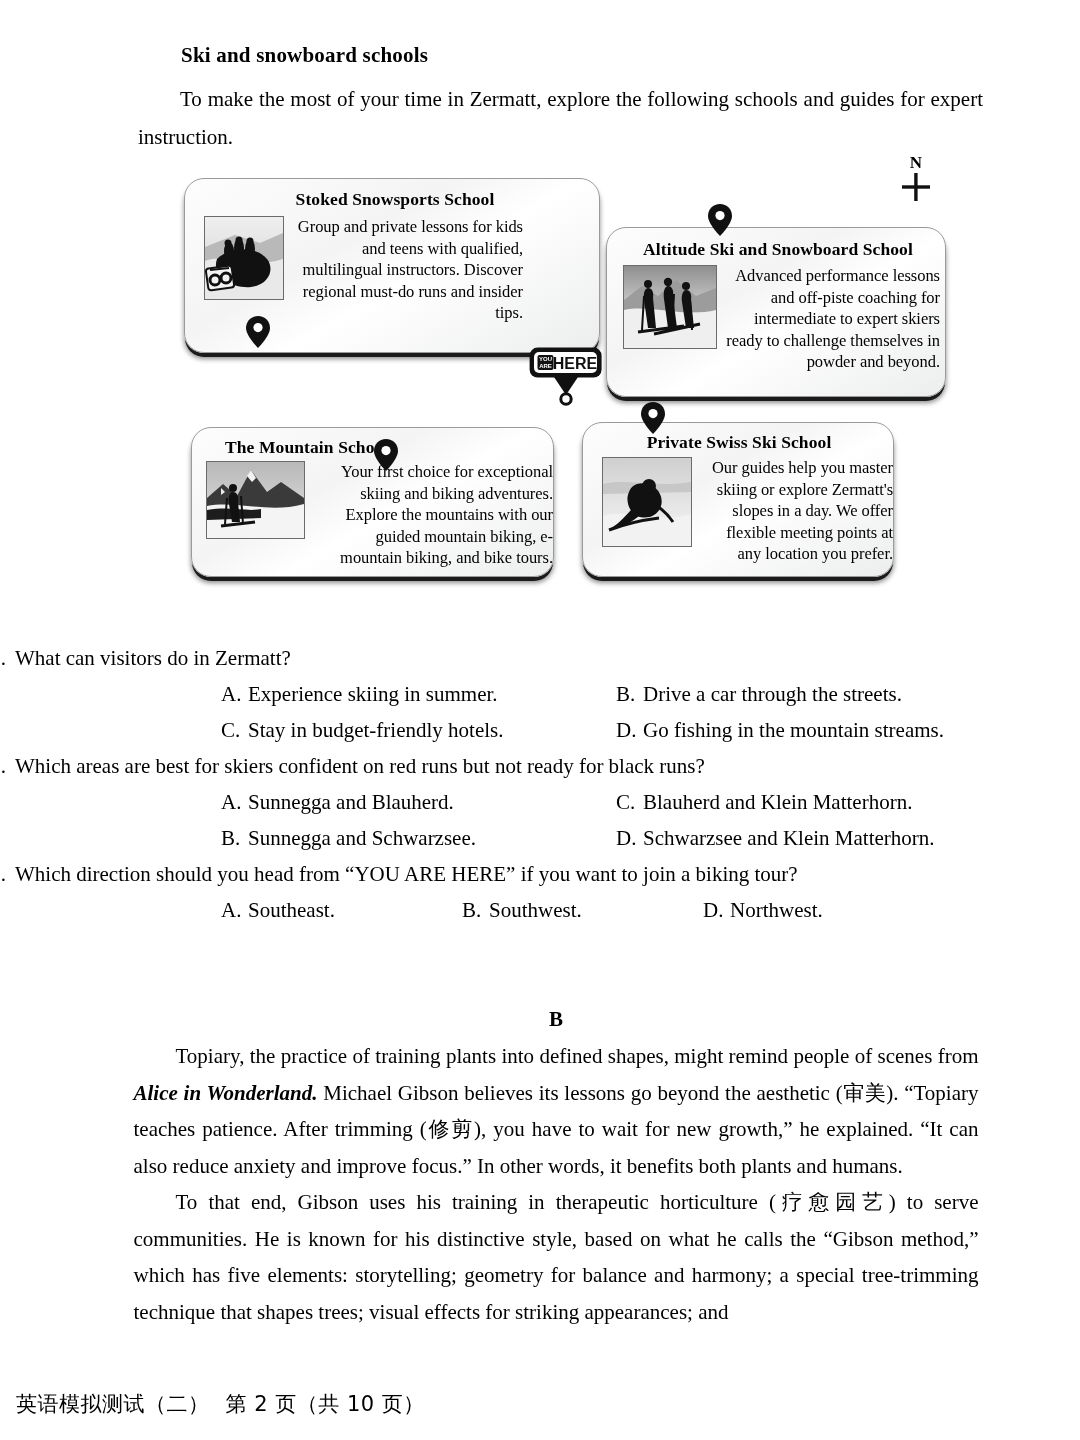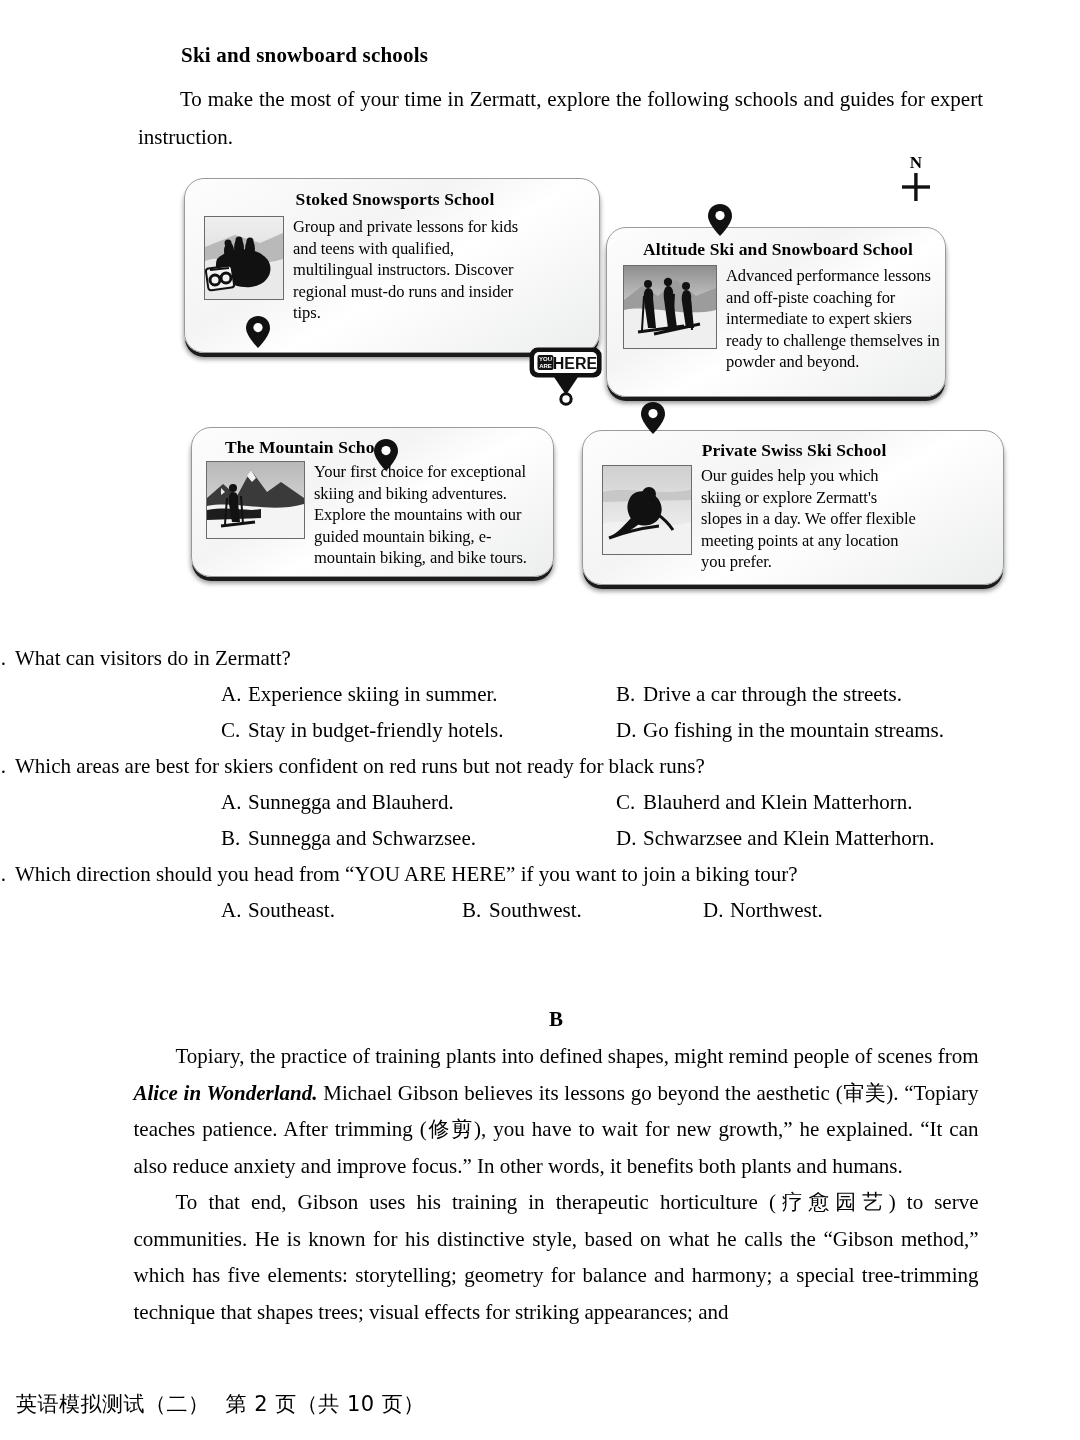--- a/index.html
+++ b/index.html
@@ -73,39 +73,40 @@
     border: 1px solid #6b6b6b;
     background: #cfcfcf;
     position: relative;
     overflow: hidden;
   }
   .thumb svg { display: block; }
   .desc {
     font-size: 16.5px;
     line-height: 21.5px;
     letter-spacing: -.05px;
+    text-align: right;
   }
 
   
   #card1 { left: 168px; top: 28px; width: 416px; height: 175px; }
   #card1 .card-title { margin: 10px 0 0 0; padding-left: 6px; }
   #card1 .card-body { margin: 6px 0 0 19px; }
 
   
   #card2 { left: 590px; top: 77px; width: 340px; height: 170px; }
   #card2 .card-title { margin: 11px 0 0 0; padding-left: 4px; }
   #card2 .card-body { margin: 5px 0 0 16px; }
 
   
   #card3 { left: 175px; top: 277px; width: 363px; height: 150px; }
   #card3 .card-title { margin: 9px 0 0 0; text-align: left; padding-left: 33px; }
   #card3 .card-body { margin: 3px 0 0 14px; }
 
   
-  #card4 { left: 566px; top: 280px; width: 422px; height: 155px; }
+  #card4 { left: 566px; top: 272px; width: 312px; height: 155px; }
   #card4 .card-title { margin: 9px 0 0 0; padding-left: 2px; }
   #card4 .card-body { margin: 4px 0 0 19px; }
 
   .pin { position: absolute; }
   #pin-card1 { left: 229px; top: 165px; }
   #pin-card2 { left: 691px; top: 53px; }
   #pin-card3 { left: 357px; top: 288px; }
   #pin-card4 { left: 624px; top: 251px; }
 
   .here {
@@ -340,21 +341,21 @@
             <rect width="88" height="88" fill="url(#sky4)"></rect>
             <path d="M0 26 C24 20 52 30 88 24 L88 34 L0 36 Z" fill="#bdbdbd" opacity=".7"></path>
             <path d="M0 58 C26 50 58 66 88 56 L88 88 L0 88 Z" fill="#f2f2f2"></path>
             <path d="M34 26 C48 22 62 34 58 48 C55 58 44 62 34 58 C26 54 22 42 26 34 C28 29 31 27 34 26 Z" fill="#111"></path>
             <path d="M30 50 C22 58 16 66 8 70 C18 70 30 64 38 56 Z" fill="#111"></path>
             <circle cx="46" cy="28" r="7" fill="#111"></circle>
             <path d="M6 72 C22 66 40 62 56 60" stroke="#111" stroke-width="3" fill="none"></path>
             <path d="M54 48 C60 52 66 58 70 64" stroke="#111" stroke-width="3" fill="none"></path>
           </svg>
         </div>
-        <div class="desc" style="width:216px">Our guides help you which skiing or explore Zermatt's slopes in a day. We offer flexible meeting points at any location you prefer.</div>
+        <div class="desc" style="width:216px">Our guides help you master skiing or explore Zermatt's slopes in a day. We offer flexible meeting points at any location you prefer.</div>
       </div>
     </div>
     <div class="pin" id="pin-card4">
       <svg width="26" height="34" viewBox="0 0 26 34">
         <path d="M13 1 C6 1 1 6.4 1 13 C1 21 13 33 13 33 C13 33 25 21 25 13 C25 6.4 20 1 13 1 Z" fill="#111"></path>
         <circle cx="13" cy="12.6" r="4.6" fill="#fff"></circle>
       </svg>
     </div>
 
     <div class="here">

